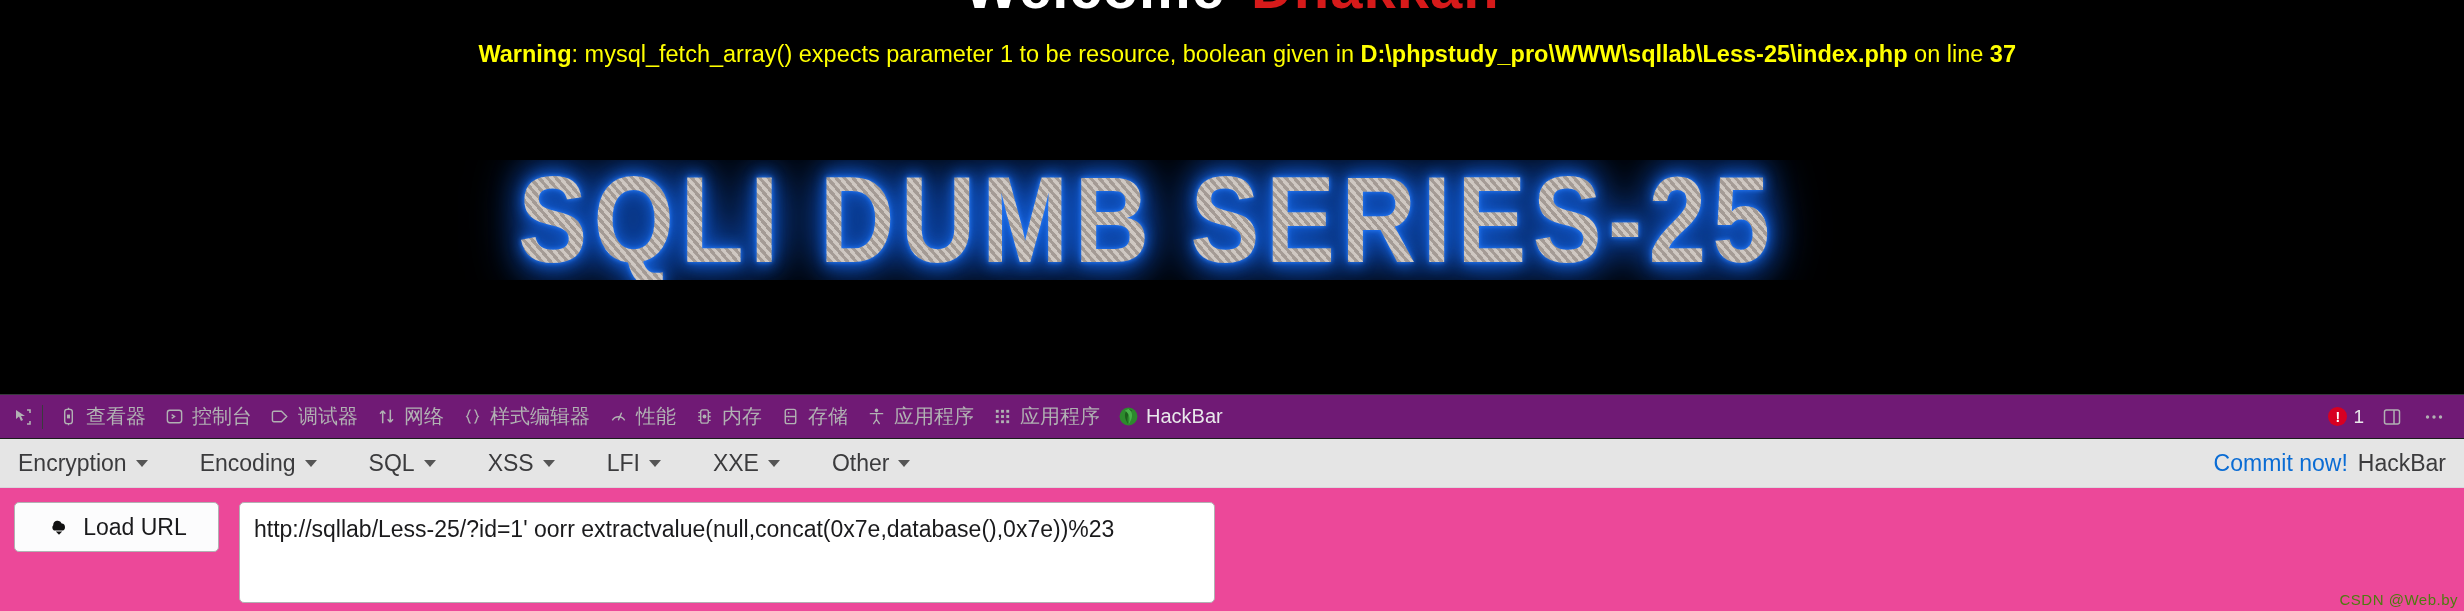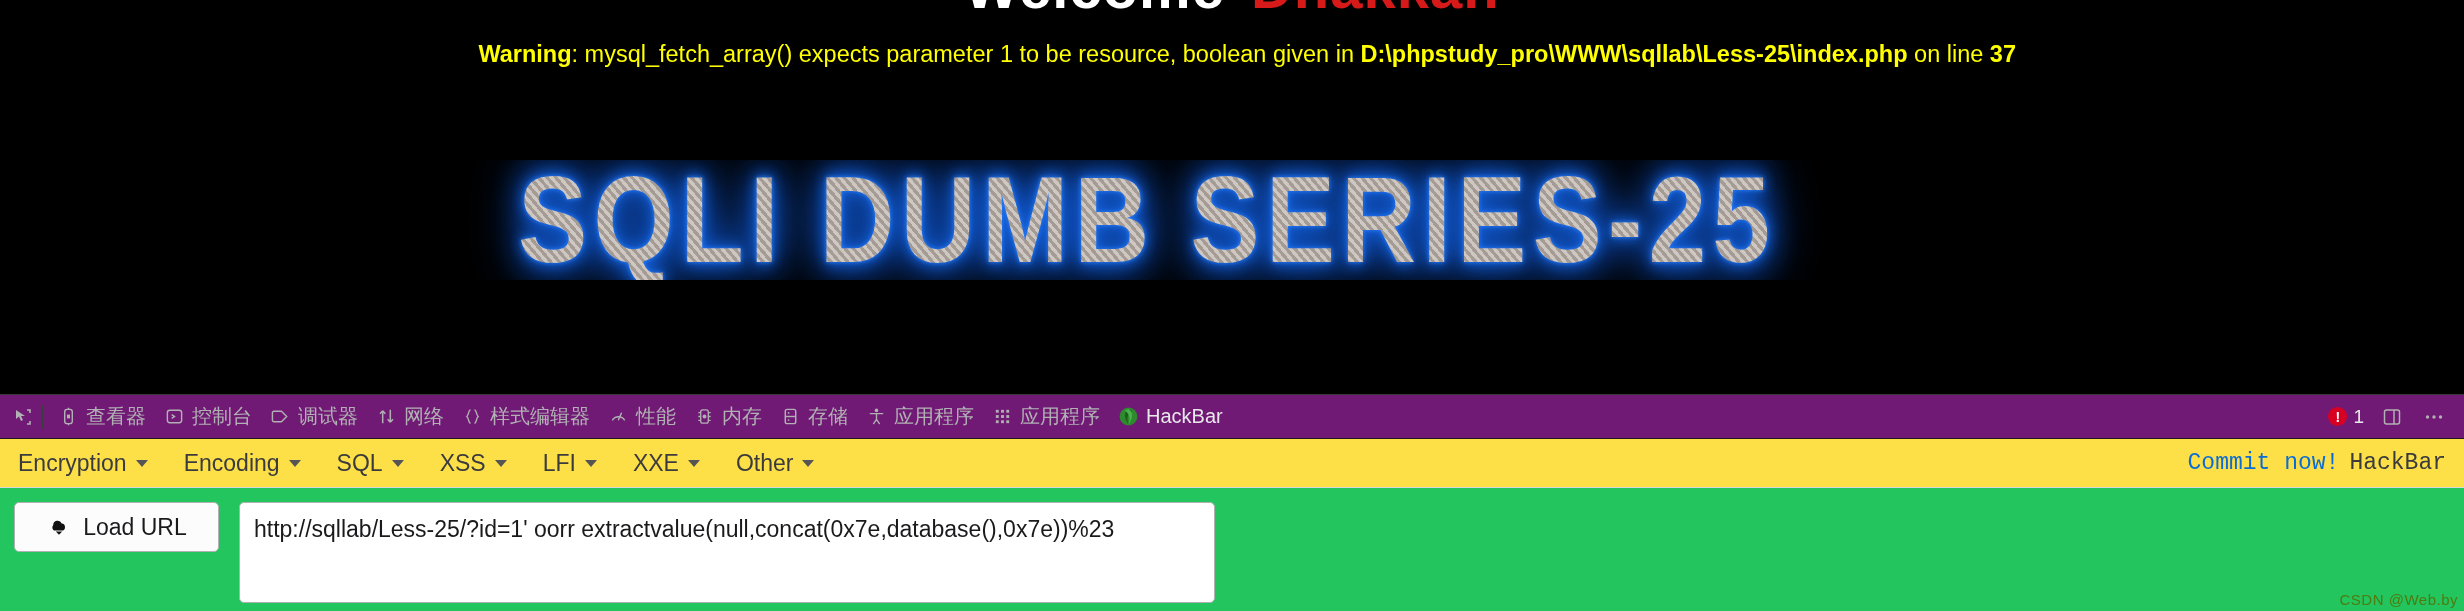--- a/index.html
+++ b/index.html
@@ -145,55 +145,55 @@
   .dt-icon-btn {
     width: 28px; height: 28px;
     display: flex; align-items: center; justify-content: center;
     color: #b1b1b3;
   }
 
   
   #hb-menu {
     position: relative;
     height: 49px;
-    background: #fde047;
+    background: #e5e5e5;
     border-bottom: 1px solid #d7d7db;
     display: flex;
     align-items: center;
     padding: 0 18px;
+    gap: 16px;
   }
   .hb-menu-item {
     display: flex; align-items: center; gap: 9px;
     padding: 0 22px 0 0;
     margin-right: 14px;
     color: #3b3b3d;
     font-size: 23px;
     white-space: nowrap;
   }
   .caret {
     width: 0; height: 0;
     border-left: 6px solid transparent;
     border-right: 6px solid transparent;
     border-top: 7px solid #555;
   }
   .hb-menu-right {
     margin-left: auto;
     display: flex; align-items: baseline; gap: 10px;
     font-size: 23px;
     white-space: nowrap;
-    font-family: Liberation Mono, monospace;
   }
   #commit-link { color: #0a6cd4; }
   #hb-brand { color: #3b3b3d; }
 
   
   #hb-body {
     position: relative;
     height: 123px;
-    background: #22c55e;
+    background: #ec4899;
     display: flex;
     padding: 14px 0 0 14px;
   }
   #hb-buttons {
     width: 205px;
     flex: 0 0 auto;
     display: flex; flex-direction: column; gap: 11px;
   }
   .hb-btn {
     height: 50px;

